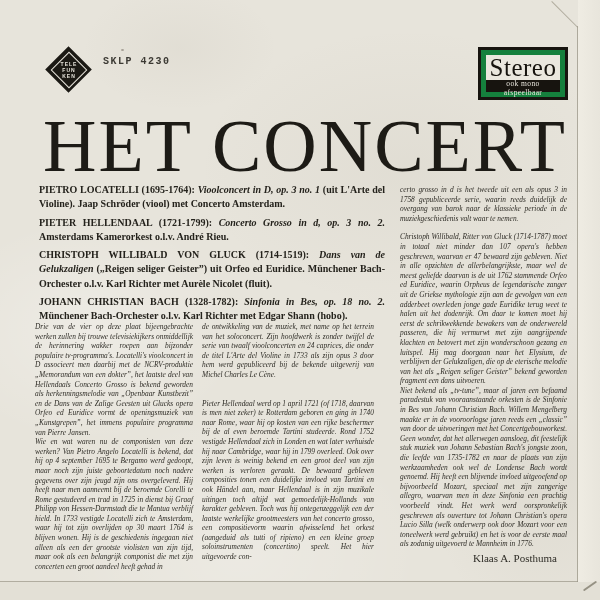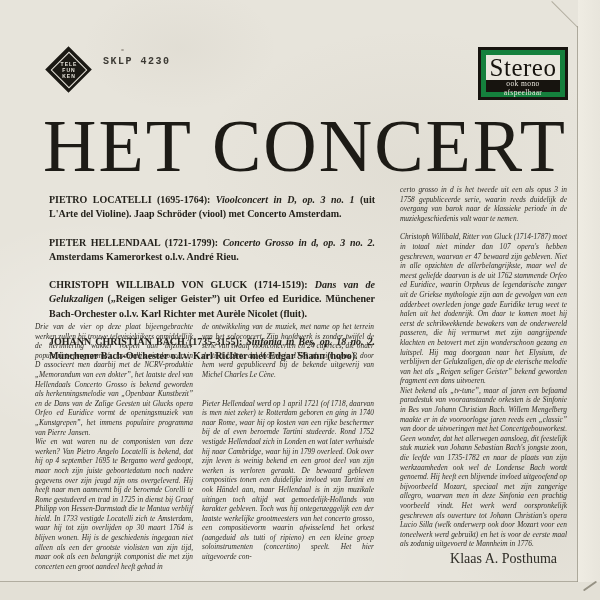--- a/index.html
+++ b/index.html
@@ -39,29 +39,29 @@
   .badge-white { flex:1; background:#eae7de; color:#16130e; display:flex; align-items:center; justify-content:center;
     font-size:25px; line-height:1; letter-spacing:.5px; }
   .badge-sub { height:15px; display:flex; align-items:center; justify-content:center; color:#eae7de;
     font-size:7.5px; letter-spacing:.4px;text-align:center; }
 
   .title { position:absolute; left:31px; top:97px; margin:12px; font-weight:normal; font-size:74px; line-height:1;
     letter-spacing:2px; white-space:nowrap; color:#1d1b16; }
 
   .tracklist { position:absolute; left:35px; top:179px; width:354px; font-size:10px; line-height:14.3px;
     text-align:justify; color:#24221c; font-weight:bold; }
-  .tracklist p { margin:14px; }
+  .tracklist p { margin:4px; }
   .tracklist .it { font-style:italic; }
 
   .col { position:absolute; font-size:7.4px; line-height:9.6px; text-align:justify; color:#2e2c26; }
   .col p { margin:0;font-style:italic; }
   .col1 { left:35px;  top:322px; width:158px; }
   .col2 { left:202px; top:322px; width:172px; }
   .col3 { left:400px; top:185px; width:167px; }
-  .signature { font-size:14px; text-align:right; padding-right:10px; margin-top:5px; color:#2e2c26; }
+  .signature { font-size:11px; text-align:right; padding-right:10px; margin-top:5px; color:#2e2c26; }
 </style>
 </head>
 <body>
 
 <div class="scene">
 
   <div class="edge-right"></div>
   <div class="edge-bottom"></div>
   <div class="fold-v"></div>
   <div class="fold-h"></div>
@@ -87,21 +87,21 @@
       <div class="badge-sub">ook mono afspeelbaar</div>
     </div>
   </div>
 
   <h1 class="title">HET CONCERT</h1>
 
   <div class="tracklist">
       <p><span>PIETRO LOCATELLI (1695-1764): </span><span class="it">Vioolconcert in D, op. 3 no. 1</span><span> (uit L'Arte del Violine). Jaap Schröder (viool) met Concerto Amsterdam.</span></p>
       <p><span>PIETER HELLENDAAL (1721-1799): </span><span class="it">Concerto Grosso in d, op. 3 no. 2.</span><span> Amsterdams Kamerorkest o.l.v. André Rieu.</span></p>
       <p><span>CHRISTOPH WILLIBALD VON GLUCK (1714-1519): </span><span class="it">Dans van de Gelukzaligen</span><span> („Reigen seliger Geister”) uit Orfeo ed Euridice. Münchener Bach-Orchester o.l.v. Karl Richter met Aurèle Nicolet (fluit).</span></p>
-      <p><span>JOHANN CHRISTIAN BACH (1735-3155): </span><span class="it">Sinfonia in Bes, op. 18 no. 2.</span><span> Münchener Bach-Orchester o.l.v. Karl Richter met Edgar Shann (hobo).</span></p>
+      <p><span>JOHANN CHRISTIAN BACH (1328-1782): </span><span class="it">Sinfonia in Bes, op. 18 no. 2.</span><span> Münchener Bach-Orchester o.l.v. Karl Richter met Edgar Shann (hobo).</span></p>
     </div>
 
   <div class="col col1">
     <div class="paras">
         <p>Drie van de vier op deze plaat bijeengebrachte werken zullen bij trouwe televisiekijkers onmiddellijk de herinnering wakker roepen aan bijzonder populaire tv-programma's. Locatelli's vioolconcert in D associeert men daarbij met de NCRV-produktie „Memorandum van een dokter”, het laatste deel van Hellendaals Concerto Grosso is bekend geworden als herkenningsmelodie van „Openbaar Kunstbezit” en de Dans van de Zalige Geesten uit Glucks opera Orfeo ed Euridice vormt de openingsmuziek van „Kunstgrepen”, het immens populaire programma van Pierre Jansen.</p>
         <p>Wie en wat waren nu de componisten van deze werken? Van Pietro Angelo Locatelli is bekend, dat hij op 4 september 1695 te Bergamo werd gedoopt, maar noch zijn juiste geboortedatum noch nadere gegevens over zijn jeugd zijn ons overgeleverd. Hij heeft naar men aanneemt bij de beroemde Corelli te Rome gestudeerd en trad in 1725 in dienst bij Graaf Philipp von Hessen-Darmstadt die te Mantua verblijf hield. In 1733 vestigde Locatelli zich te Amsterdam, waar hij tot zijn overlijden op 30 maart 1764 is blijven wonen. Hij is de geschiedenis ingegaan niet alleen als een der grootste violisten van zijn tijd, maar ook als een belangrijk componist die met zijn concerten een groot aandeel heeft gehad in</p>
       </div>
   </div>
   <div class="col col2">
     <div class="paras">

